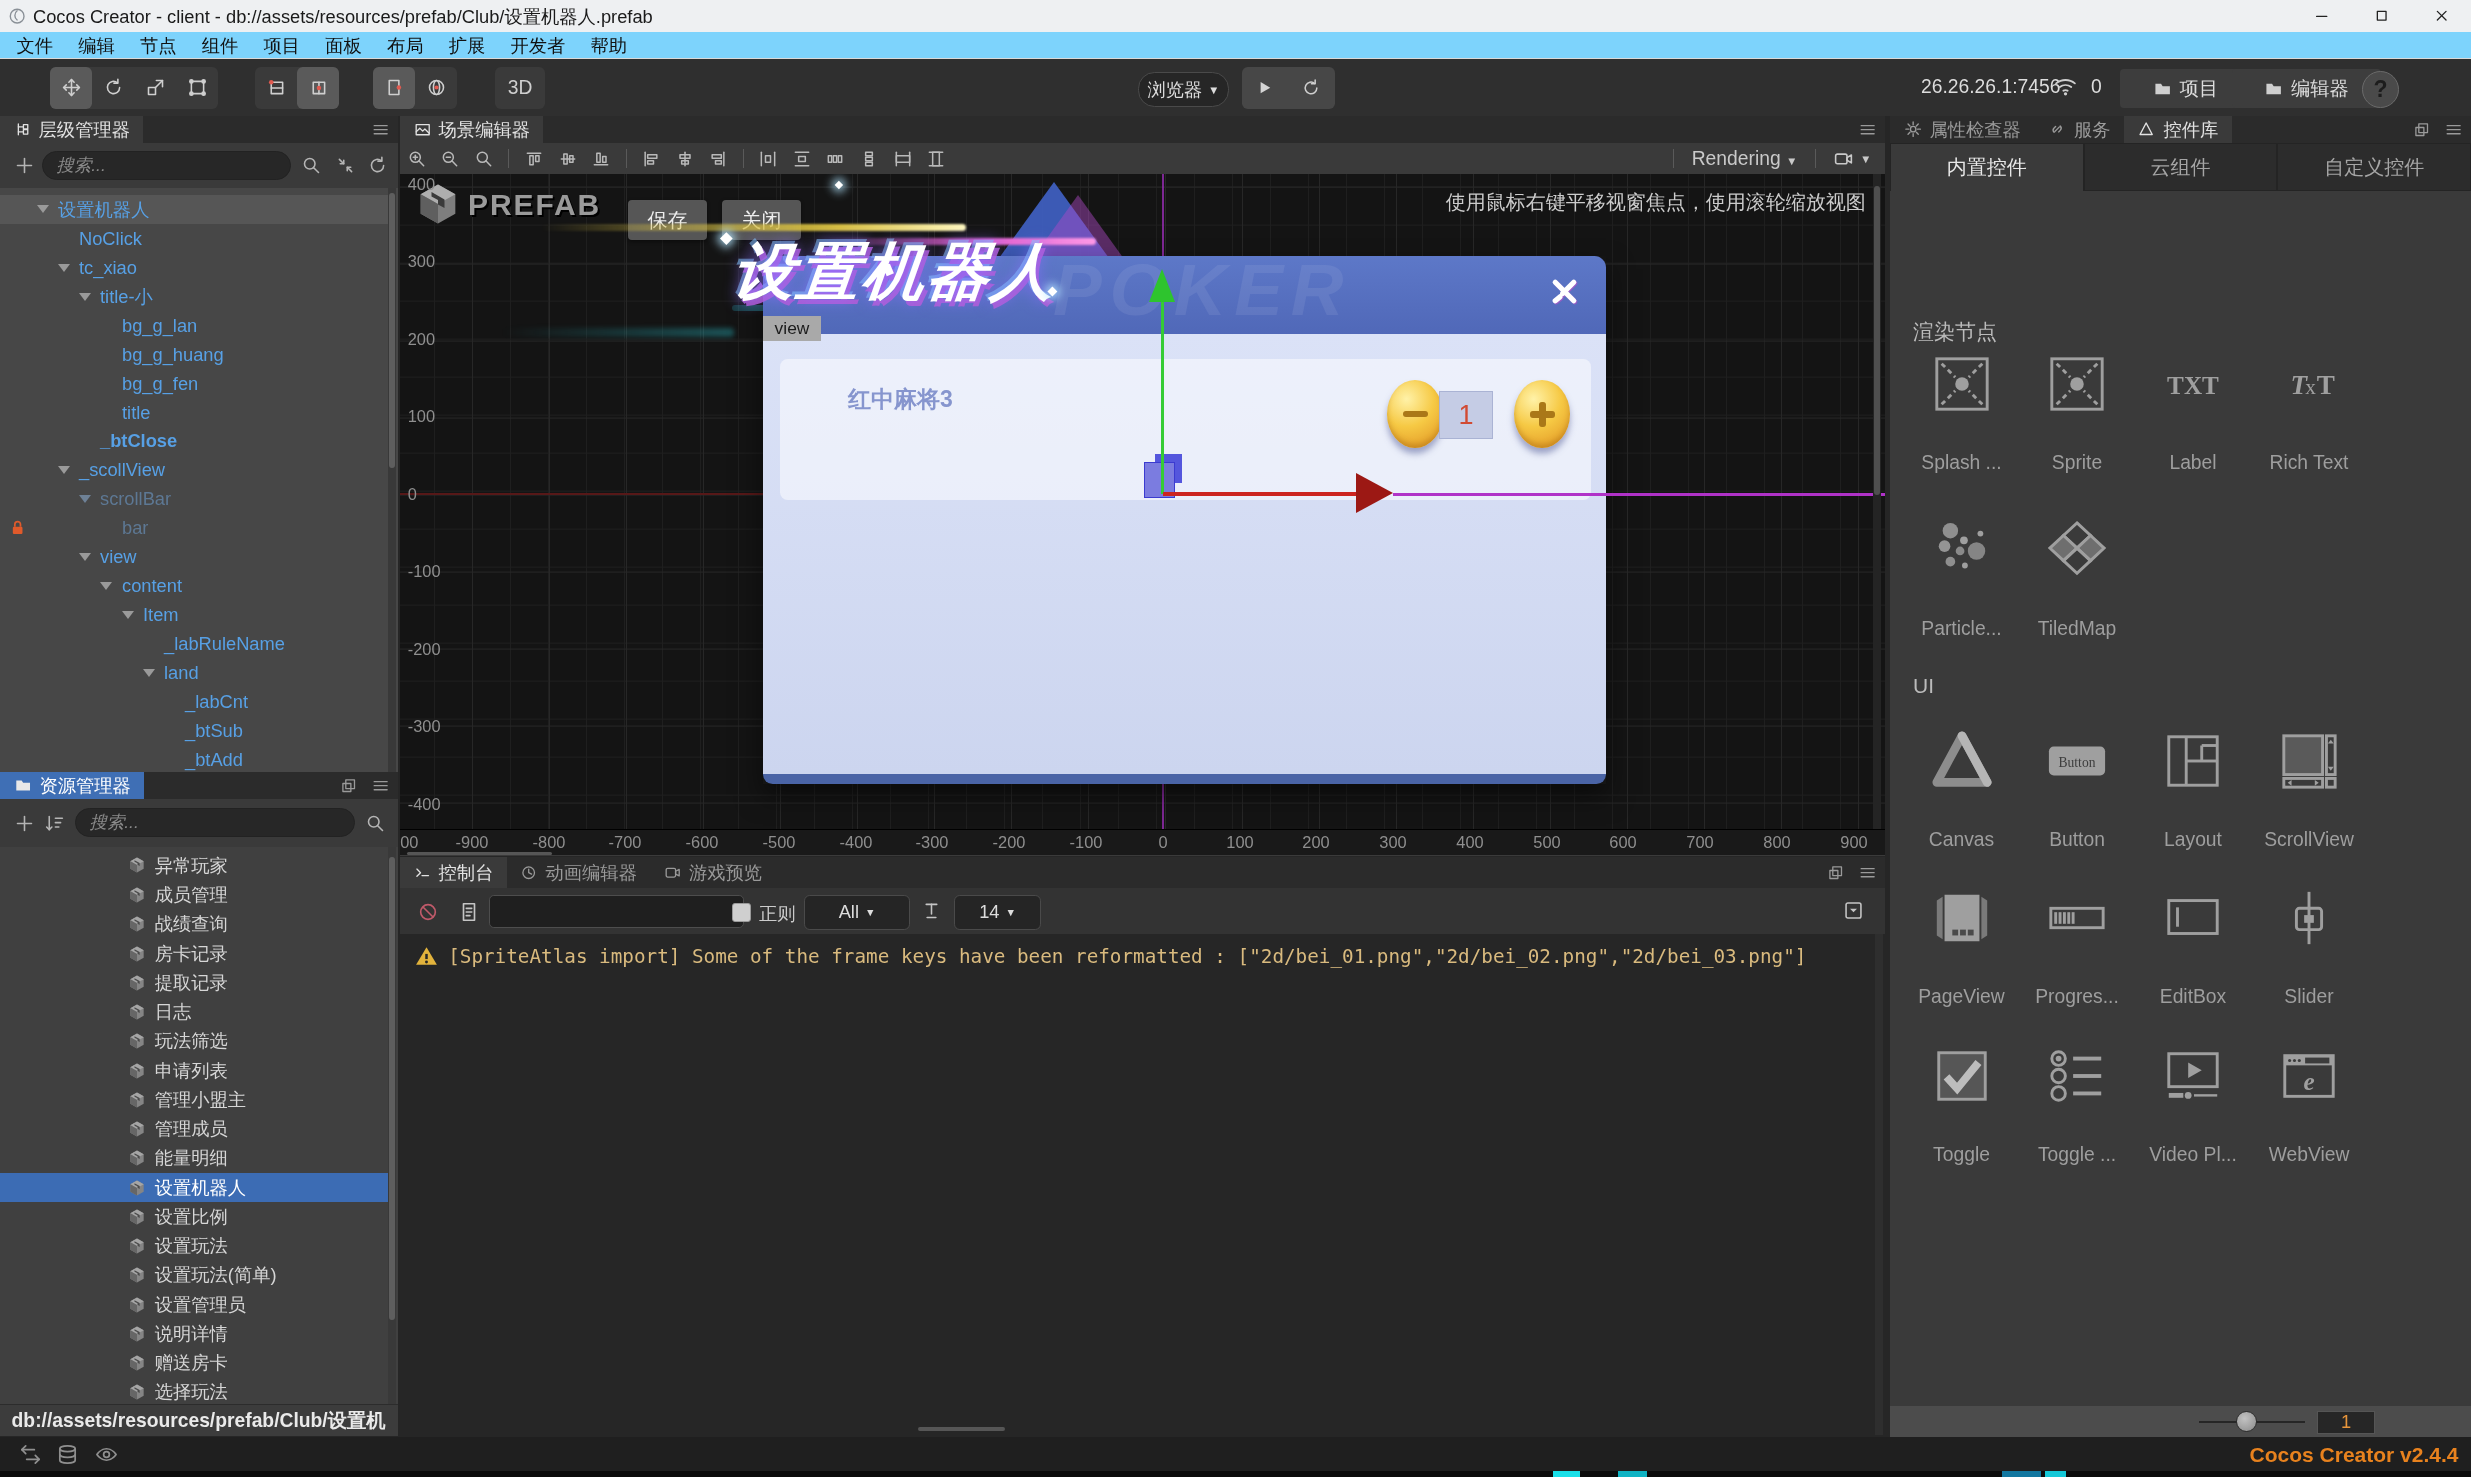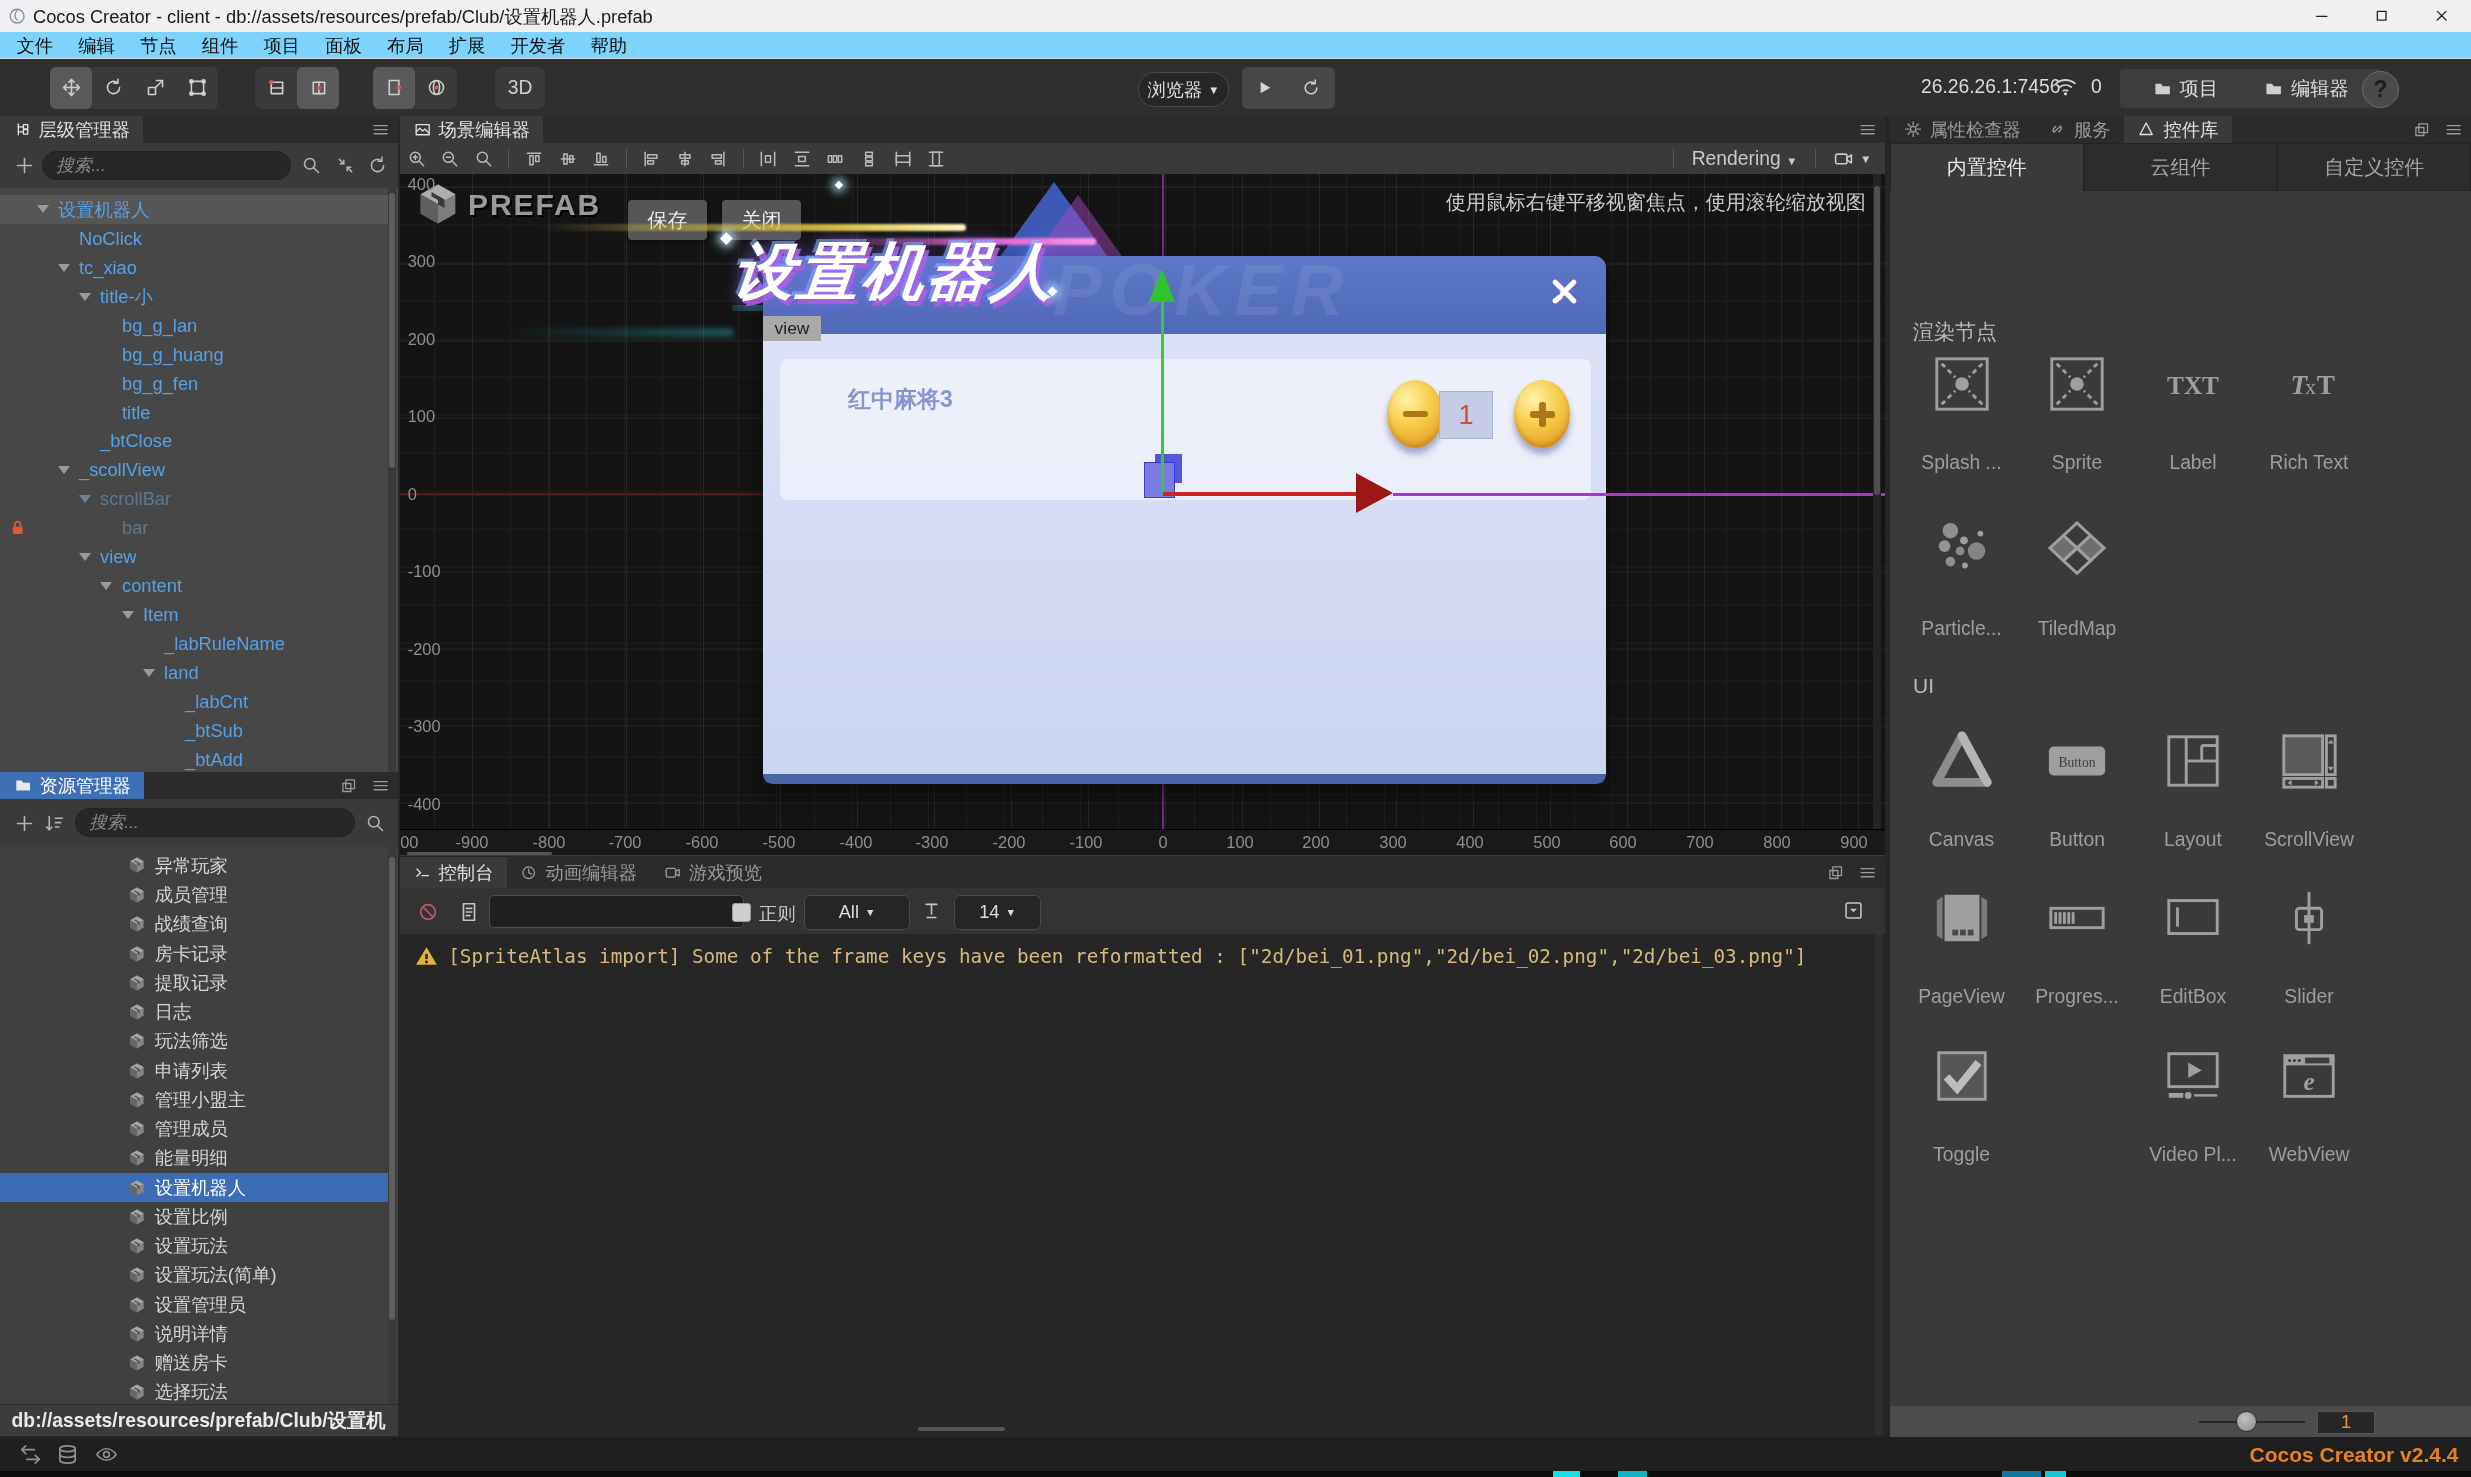--- a/index.html
+++ b/index.html
@@ -373,21 +373,21 @@
         <div class="trow" style="top: 152px;">
           <span style="margin-left: 122px;">bg_g_huang</span>
         </div>
         <div class="trow" style="top: 181px;">
           <span style="margin-left: 122px;">bg_g_fen</span>
         </div>
         <div class="trow" style="top: 210px;">
           <span style="margin-left: 122px;">title</span>
         </div>
         <div class="trow" style="top: 238px;">
-          <span style="margin-left: 100px;">_btClose</span>
+          <span style="margin-left: 100px; font-weight: bold;">_btClose</span>
         </div>
         <div class="trow" style="top: 267px;">
           <span class="exp" style="left: 58px;"></span>
           <span style="margin-left: 79px;">_scollView</span>
         </div>
         <div class="trow dim" style="top: 296px;">
           <span class="exp" style="left: 79px; border-top-color: rgb(110, 129, 150);"></span>
           <span style="margin-left: 100px;">scrollBar</span>
         </div>
         <div class="trow dim" style="top: 325px;">
@@ -1270,20 +1270,36 @@
           <div class="llabel">Slider</div>
         </div>
         <div class="libcell" style="left: 13.5px; top: 854px;">
           <div class="licon">
             <svg width="62" height="62" viewBox="0 0 64 64">
               <rect x="8" y="8" width="48" height="48" fill="#565656" stroke="#9f9f9f" stroke-width="3"></rect>
               <polyline points="16,33 27,45 49,18" stroke="#bdbdbd" stroke-width="8" fill="none"></polyline>
             </svg>
           </div>
           <div class="llabel">Toggle</div>
+        </div>
+        <div class="libcell" style="left: 129px; top: 854px;">
+          <div class="licon">
+            <svg width="62" height="62" viewBox="0 0 64 64">
+              <g stroke="#9f9f9f" stroke-width="3" fill="none">
+                <circle cx="13" cy="14" r="7"></circle>
+                <line x1="28" y1="14" x2="57" y2="14" stroke-width="4"></line>
+                <circle cx="13" cy="32" r="7"></circle>
+                <line x1="28" y1="32" x2="57" y2="32" stroke-width="4"></line>
+                <circle cx="13" cy="50" r="7"></circle>
+                <line x1="28" y1="50" x2="57" y2="50" stroke-width="4"></line>
+                <circle cx="13" cy="14" r="3" fill="#9f9f9f" stroke="none"></circle>
+              </g>
+            </svg>
+          </div>
+          <div class="llabel">Toggle ...</div>
         </div>
         <div class="libcell" style="left: 245px; top: 854px;">
           <div class="licon">
             <svg width="62" height="62" viewBox="0 0 64 64">
               <rect x="7" y="9" width="50" height="34" stroke="#9f9f9f" stroke-width="3" fill="none"></rect>
               <path d="M27 18l14 8-14 8z" fill="#9f9f9f" stroke="none"></path>
               <line x1="7" y1="52" x2="22" y2="52" stroke="#9f9f9f" stroke-width="5"></line>
               <circle cx="27" cy="52" r="3.5" fill="#9f9f9f" stroke="none"></circle>
               <line x1="33" y1="52" x2="57" y2="52" stroke="#9f9f9f" stroke-width="2.5"></line>
             </svg>

